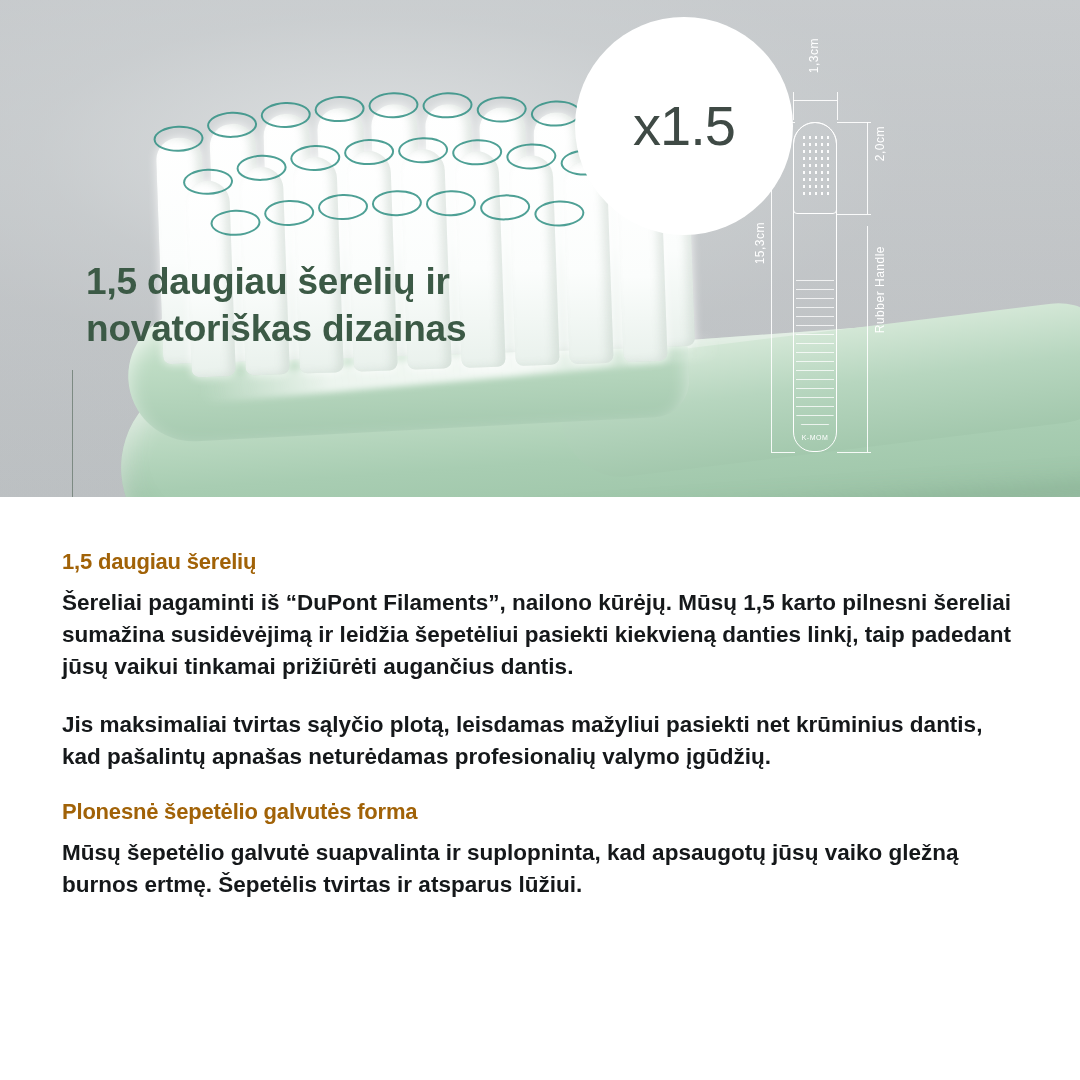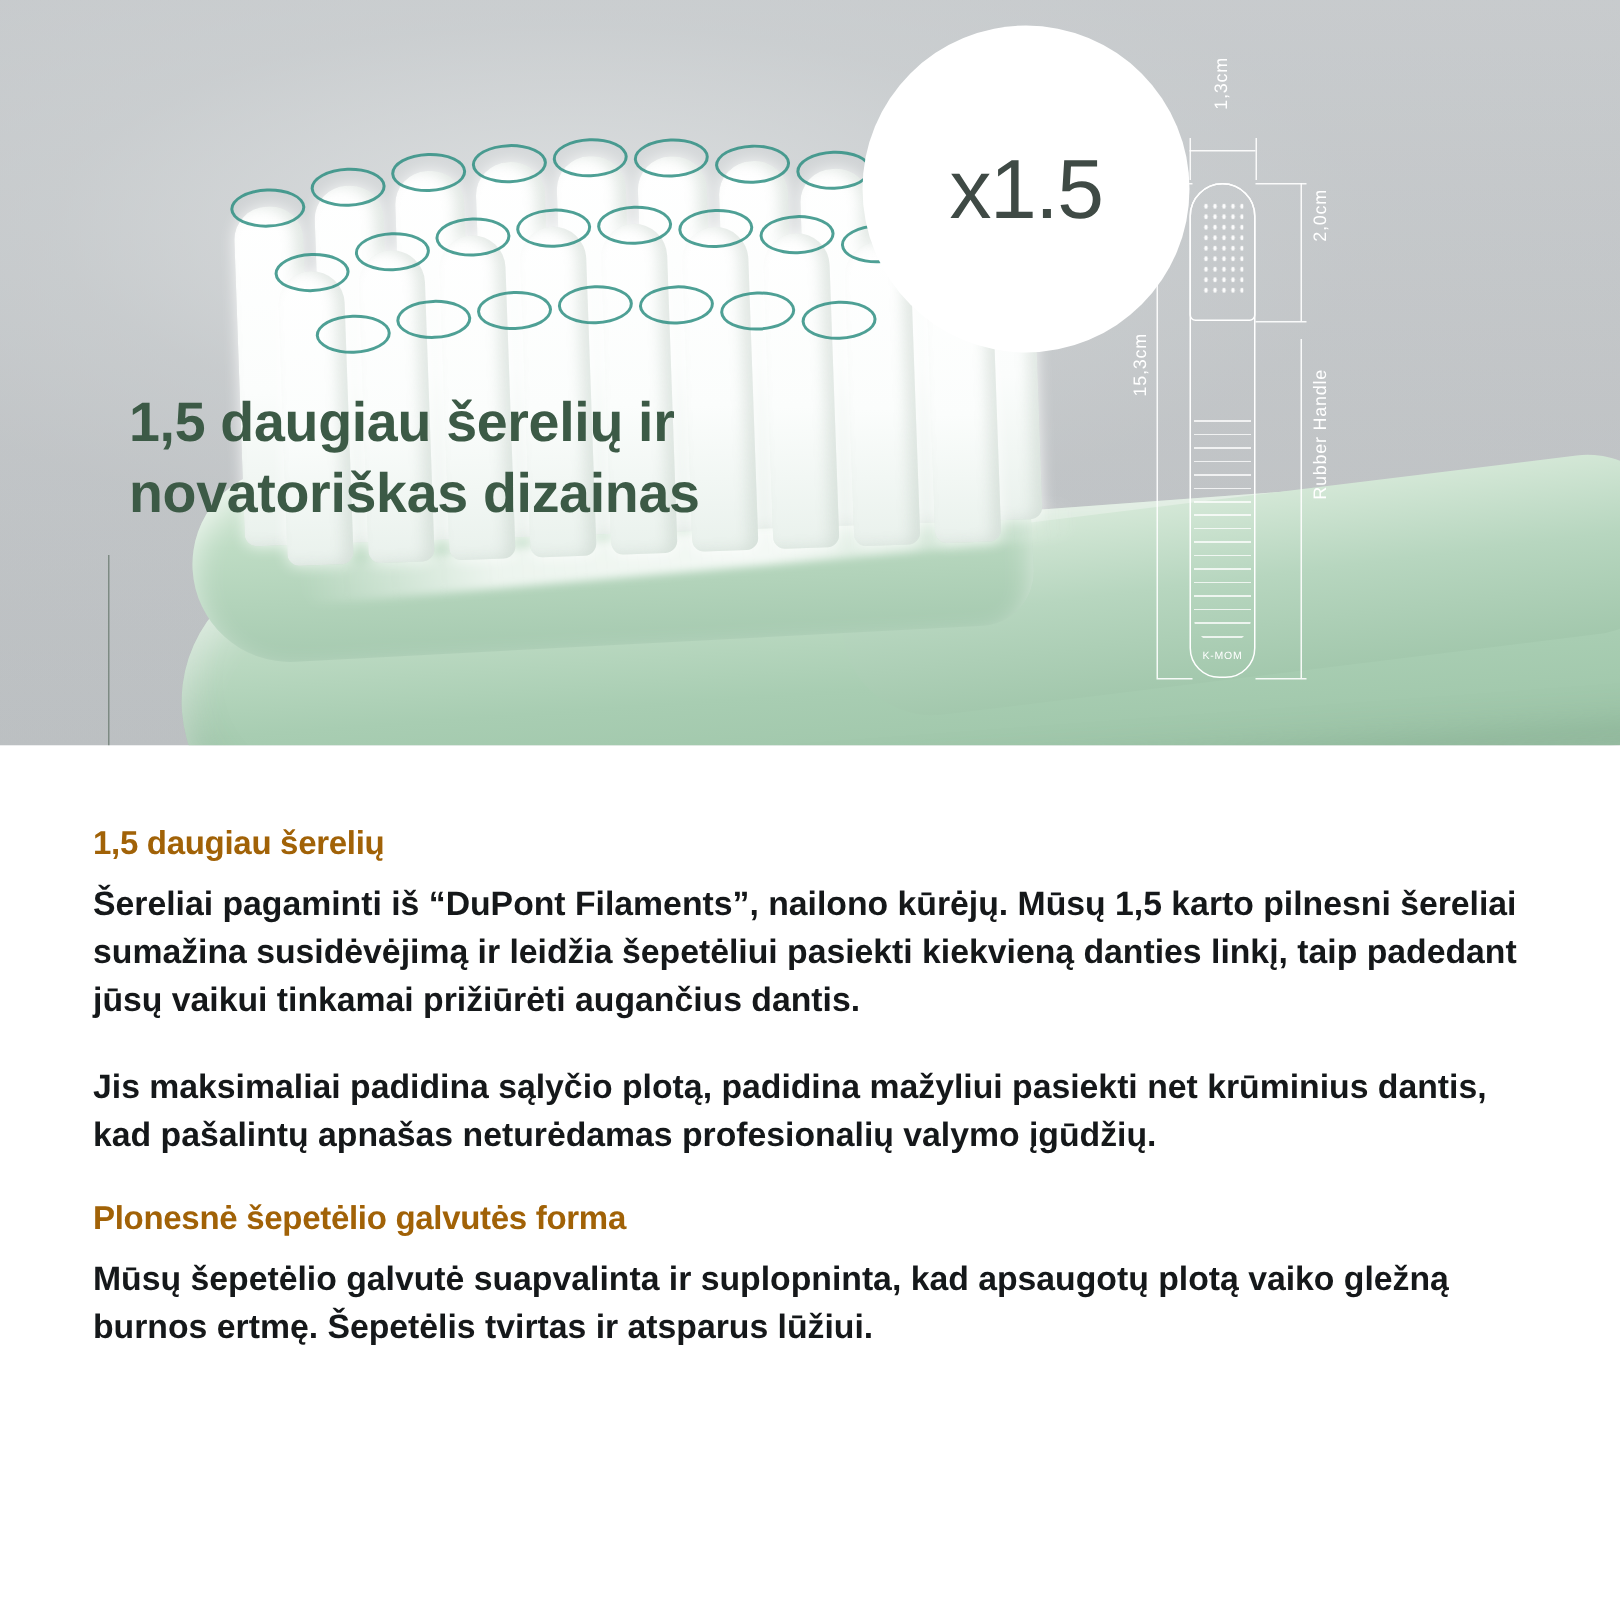--- a/index.html
+++ b/index.html
@@ -355,22 +355,22 @@
   </div>
 
   <div class="content">
 
     <div class="sec">
       <div class="sec-title">1,5 daugiau šerelių</div>
       <div class="sec-body">Šereliai pagaminti iš “DuPont Filaments”, nailono kūrėjų. Mūsų 1,5 karto pilnesni šereliai sumažina susidėvėjimą ir leidžia šepetėliui pasiekti kiekvieną danties linkį, taip padedant jūsų vaikui tinkamai prižiūrėti augančius dantis.</div>
     </div>
 
     <div class="sec">
-      <div class="sec-body">Jis maksimaliai padidina sąlyčio plotą, padidina mažyliui pasiekti net krūminius dantis, kad pašalintų apnašas neturėdamas profesionalių valymo įgūdžių.</div>
+      <div class="sec-body">Jis maksimaliai tvirtas sąlyčio plotą, leisdamas mažyliui pasiekti net krūminius dantis, kad pašalintų apnašas neturėdamas profesionalių valymo įgūdžių.</div>
     </div>
 
     <div class="sec">
       <div class="sec-title">Plonesnė šepetėlio galvutės forma</div>
-      <div class="sec-body">Mūsų šepetėlio galvutė suapvalinta ir suplopninta, kad apsaugotų plotą vaiko gležną burnos ertmę. Šepetėlis tvirtas ir atsparus lūžiui.</div>
+      <div class="sec-body">Mūsų šepetėlio galvutė suapvalinta ir suplopninta, kad apsaugotų jūsų vaiko gležną burnos ertmę. Šepetėlis tvirtas ir atsparus lūžiui.</div>
     </div>
 
   </div>
 </div>
 
 </body></html>

